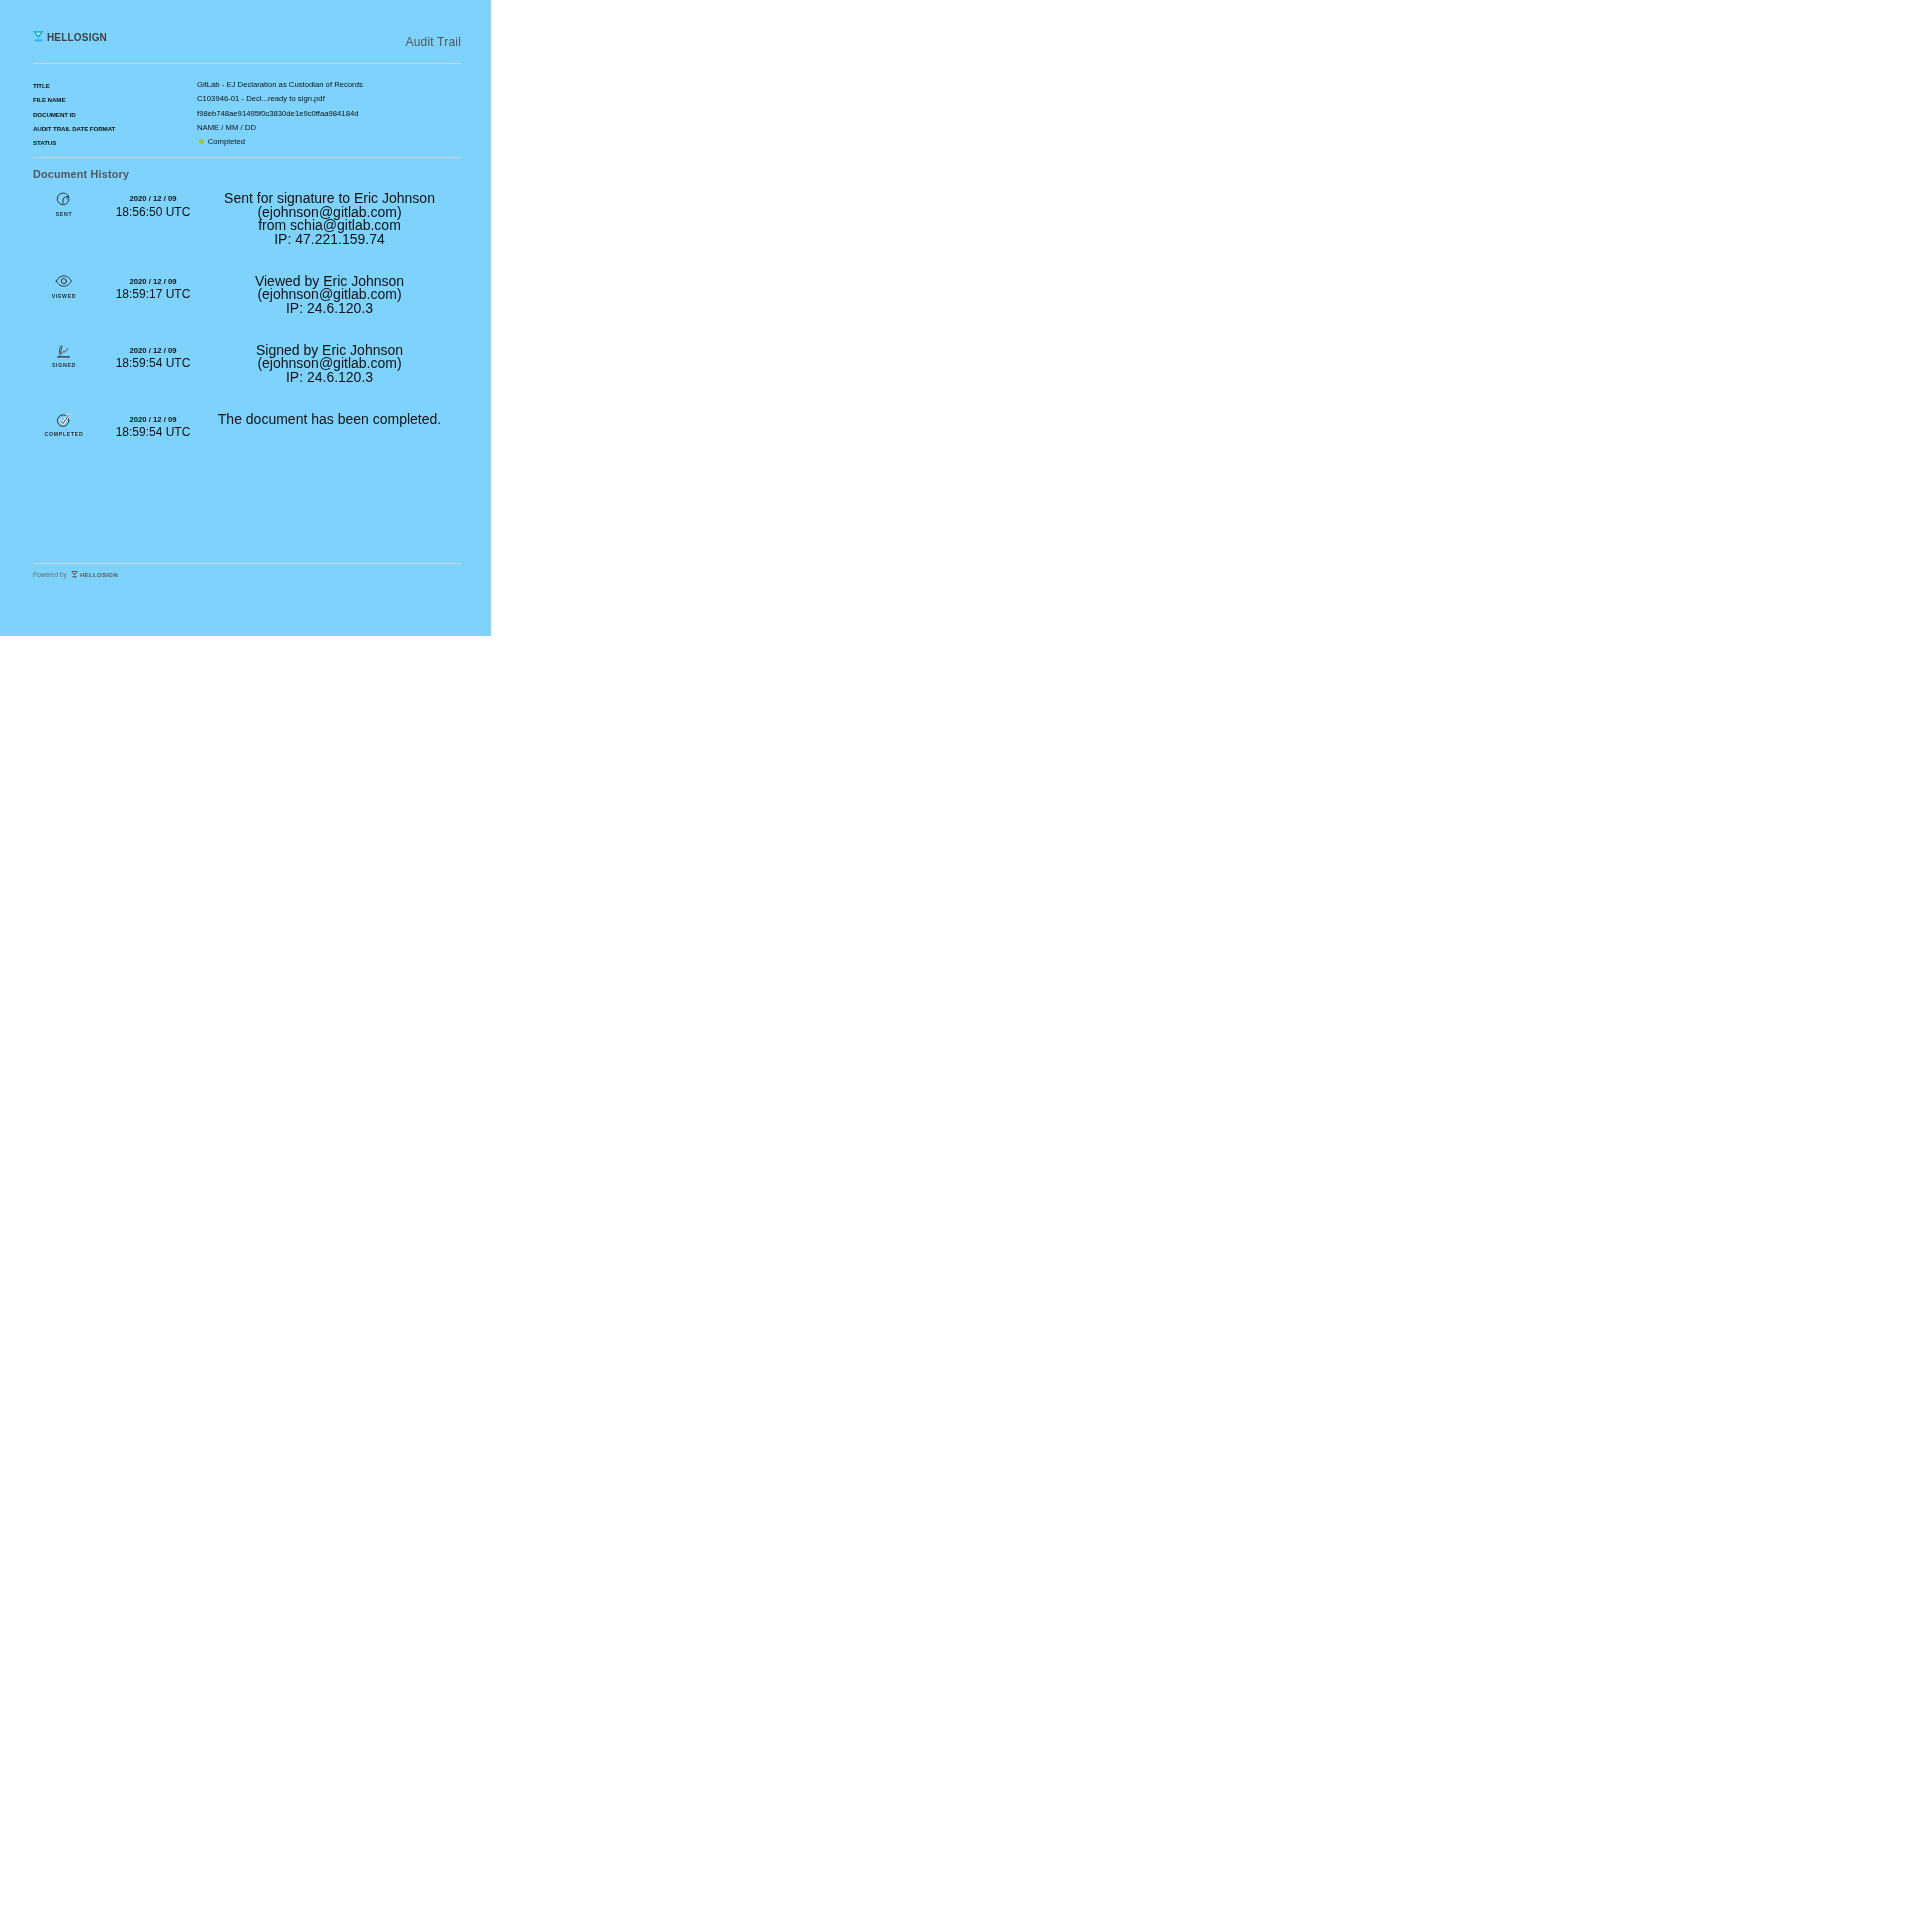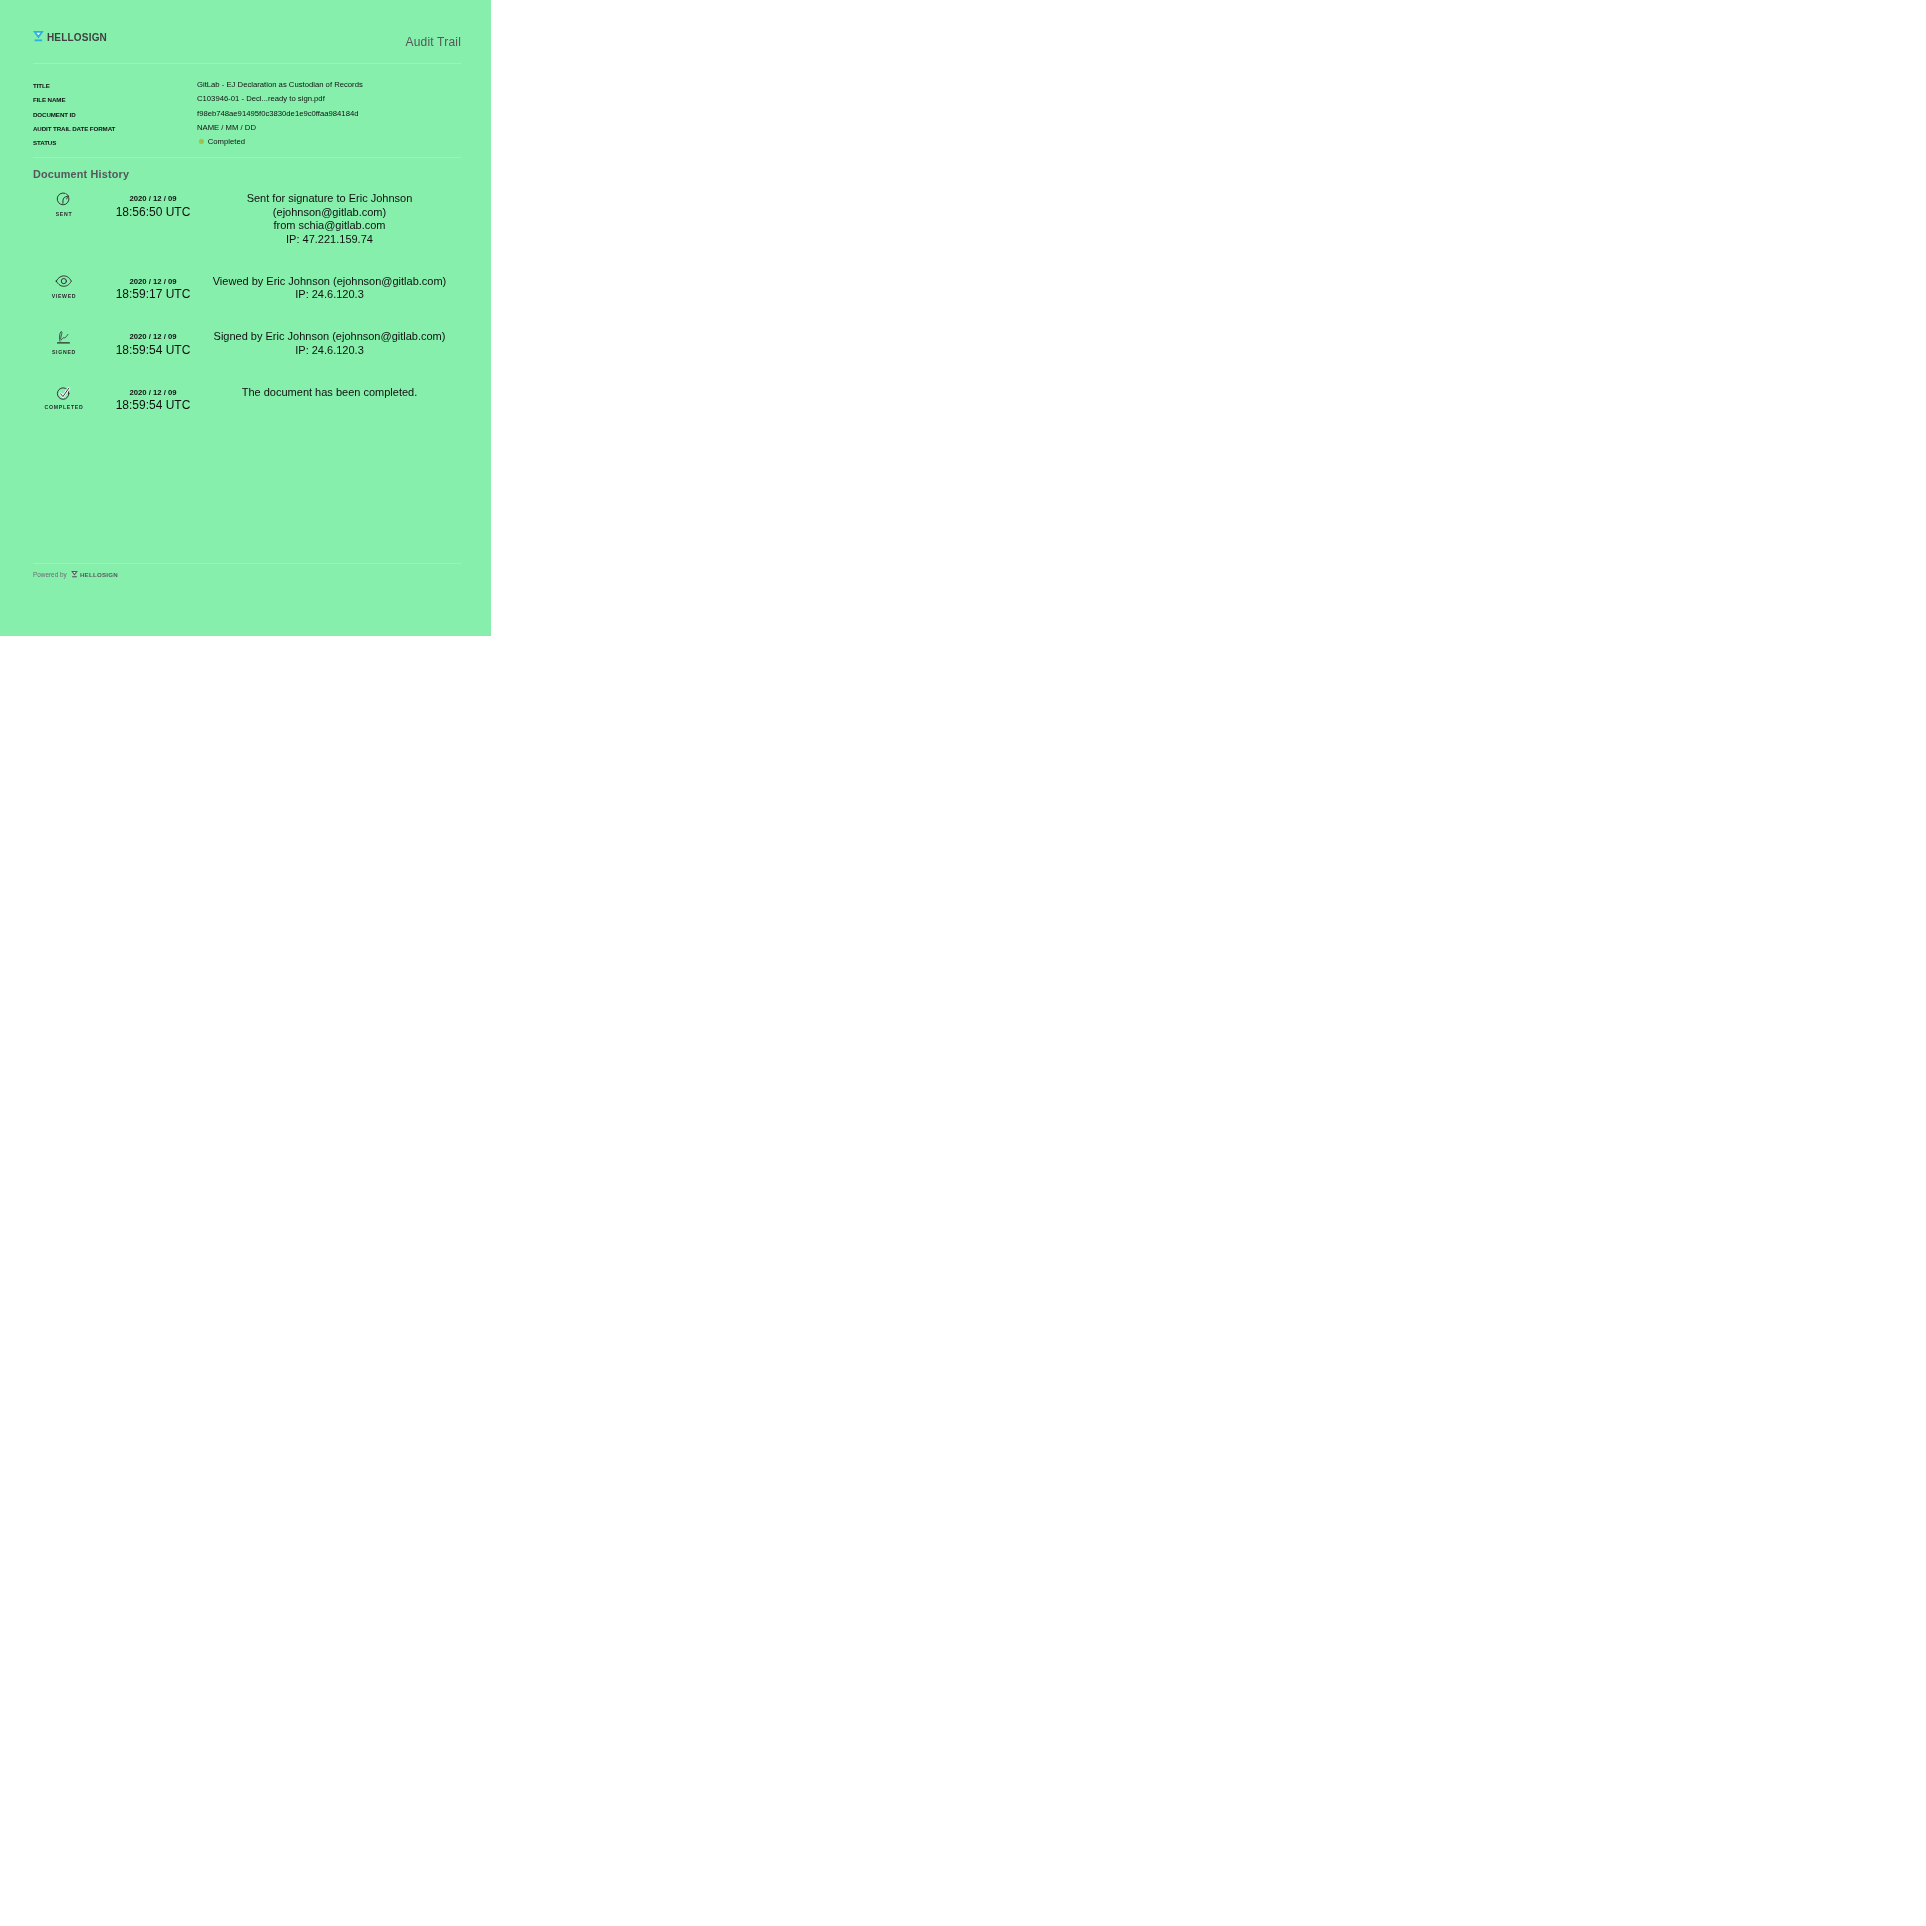--- a/index.html
+++ b/index.html
@@ -1,19 +1,19 @@
 <!DOCTYPE html>
 <html style="font-size:6.2px"><head>
 <meta charset="utf-8">
 <style>
   html,body { margin:0; padding:0; background:#ffffff; }
   .page {
     position:relative;
     width:491px; height:636px;
-    background:#86efac;
+    background:#7dd3fc;
     font-family:"Liberation Sans","DejaVu Sans",sans-serif;
     color:#111;
     overflow:hidden;
   }
   .content { margin:0 30px 0 33px; }
 
   
   .header { display:flex; justify-content:space-between; align-items:flex-start; padding-top:31px; }
   .brand { display:flex; align-items:center; gap:3.1px; }
   .brand-mark { width:10.8px; height:13px; display:block; }
@@ -42,21 +42,21 @@
   .icon-cell { width:75px; }
   .icon-wrap { width:62px; display:flex; flex-direction:column; align-items:center; margin-top:-2.3px; }
   .entry-icon { width:17.7px; height:17.7px; display:block; }
   .entry-icon path, .entry-icon circle { fill:none; stroke:#2b2c2e; stroke-width:2.6; stroke-linecap:round; stroke-linejoin:round; }
   .entry-icon .thick { stroke-width:3.2; }
   .entry-icon .thin  { stroke-width:2.2; }
   .entry-icon .white-under { stroke:#ffffff; stroke-width:7; }
   .entry-label { margin-top:3.1px; font-size:5.2px; font-weight:bold; letter-spacing:0.7px; color:#2b2c2e; }
   .when .date { font-size:7.7px; font-weight:bold; line-height:13.5px; color:#101010; }
   .when .time { font-size:12px; line-height:13.5px; color:#101010; }
-  .details .line { font-size:11px; line-height:13.5px; color:#101010; }
+  .details .line { font-size:14px; line-height:13.5px; color:#101010; }
 
   
   .footer { position:absolute; left:33px; right:30px; top:563px; }
   .footer-row { margin-top:6.5px; display:flex; align-items:center; }
   .powered-by { font-size:6.4px; color:#6b6c6f; margin-right:3.9px; }
   .footer-mark { width:7px; height:8px; display:block; margin-right:2.3px; }
   .mark-gray .tri, .mark-gray .bar { fill:#58595c; }
   .footer-brand { font-size:6.2px; font-weight:bold; color:#58595c; letter-spacing:0.2px; }
 </style>
 </head>

